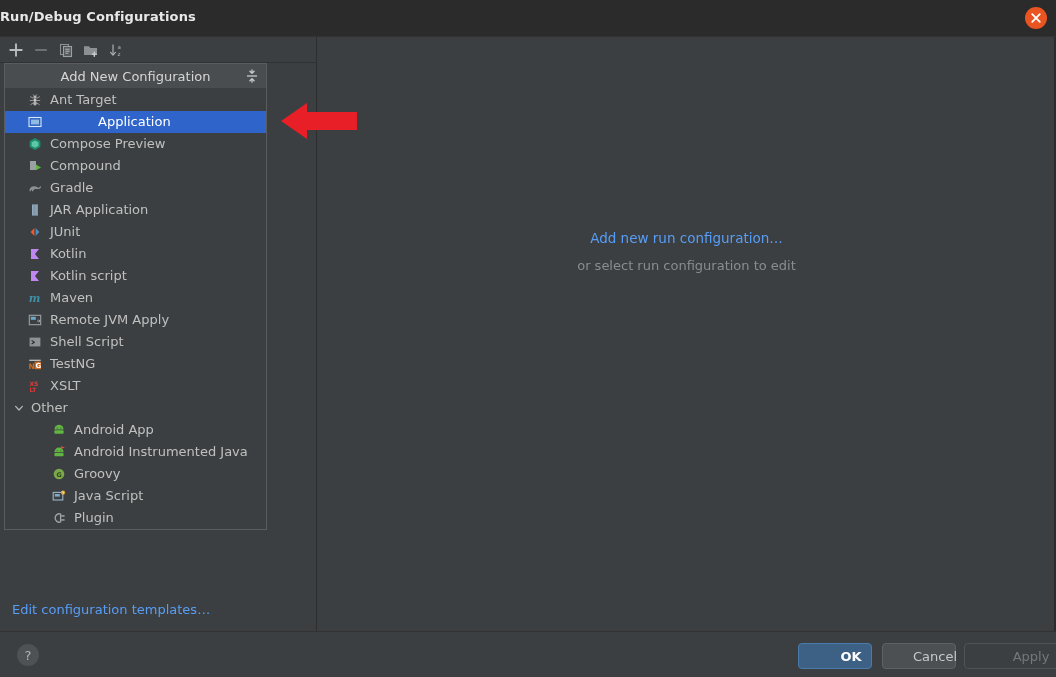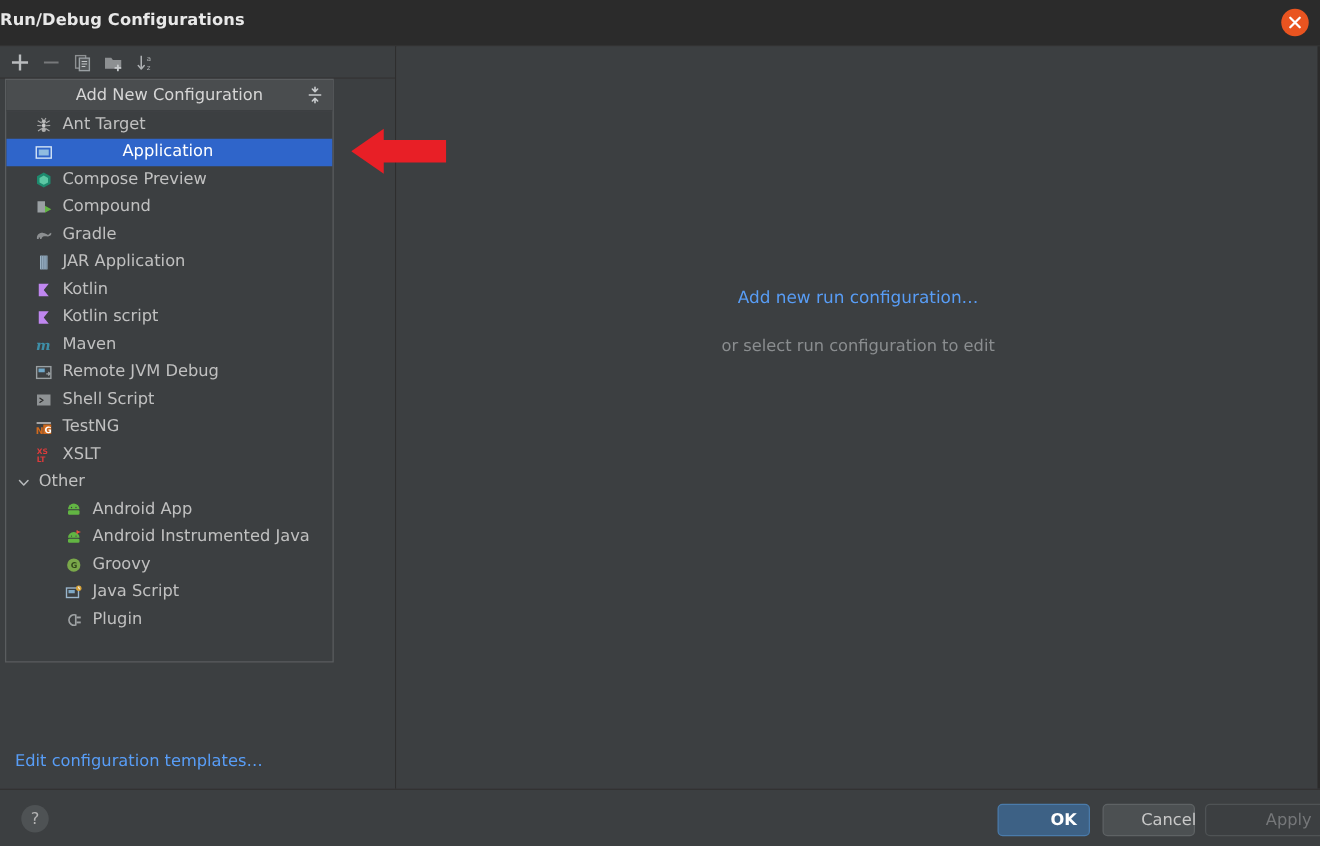--- a/index.html
+++ b/index.html
@@ -194,21 +194,21 @@
     left: 0;
     right: 0;
     top: 193px;
     text-align: center;
   }
   .empty-state .add-link {
     font-size: 13.5px;
     color: #589df6;
     cursor: pointer;
     display: block;
-    margin-bottom: 24px;
+    margin-bottom: 12px;
   }
   .empty-state .hint {
     font-size: 13px;
     color: #8a8d8f;
     display: block;
   }
 
   
   .bottom-bar {
     position: absolute;
@@ -415,20 +415,29 @@
       <div class="row">
         <span class="ico">
           <svg width="14" height="14" viewBox="0 0 14 14" aria-hidden="true">
             <rect x="4" y="1.5" width="6" height="11" fill="#9cb4c6"></rect>
             <path d="M5.2 1.5 V12.5 M6.6 1.5 V12.5 M8 1.5 V12.5 M9.4 1.5 V12.5" stroke="#6e8496" stroke-width="0.7"></path>
           </svg>
         </span>
         <span class="lbl">JAR Application</span>
       </div>
 
+      <div class="row">
+        <span class="ico">
+          <svg width="14" height="14" viewBox="0 0 14 14" aria-hidden="true">
+            <path d="M6.4 3 L6.4 11 L2.6 7 Z" fill="#f05a28"></path>
+            <path d="M7.6 3 L7.6 11 L11.4 7 Z" fill="#4a90c4"></path>
+          </svg>
+        </span>
+        <span class="lbl">JUnit</span>
+      </div>
 
       <div class="row">
         <span class="ico">
           <svg width="14" height="14" viewBox="0 0 14 14" aria-hidden="true">
             <path d="M3 2 H11 L7 7 L11 12 H3 Z" fill="#c087f0"></path>
           </svg>
         </span>
         <span class="lbl">Kotlin</span>
       </div>
 
@@ -451,21 +460,21 @@
       </div>
 
       <div class="row">
         <span class="ico">
           <svg width="14" height="14" viewBox="0 0 14 14" aria-hidden="true">
             <rect x="1.3" y="2.3" width="11.4" height="9.4" fill="none" stroke="#9aa0a3" stroke-width="1.1"></rect>
             <rect x="2.8" y="3.8" width="5" height="3" fill="#6fa8c9"></rect>
             <path d="M9 8 L12 8 M10.6 6.6 L12 8 L10.6 9.4" fill="none" stroke="#9aa0a3" stroke-width="1"></path>
           </svg>
         </span>
-        <span class="lbl">Remote JVM Debug</span>
+        <span class="lbl">Remote JVM Apply</span>
       </div>
 
       <div class="row">
         <span class="ico">
           <svg width="14" height="14" viewBox="0 0 14 14" aria-hidden="true">
             <rect x="1.6" y="2.6" width="10.8" height="8.8" fill="#8e9294"></rect>
             <path d="M4 5.6 L6.4 7.2 L4 8.8" fill="none" stroke="#2b2b2b" stroke-width="1.1" stroke-linecap="round" stroke-linejoin="round"></path>
           </svg>
         </span>
         <span class="lbl">Shell Script</span>

